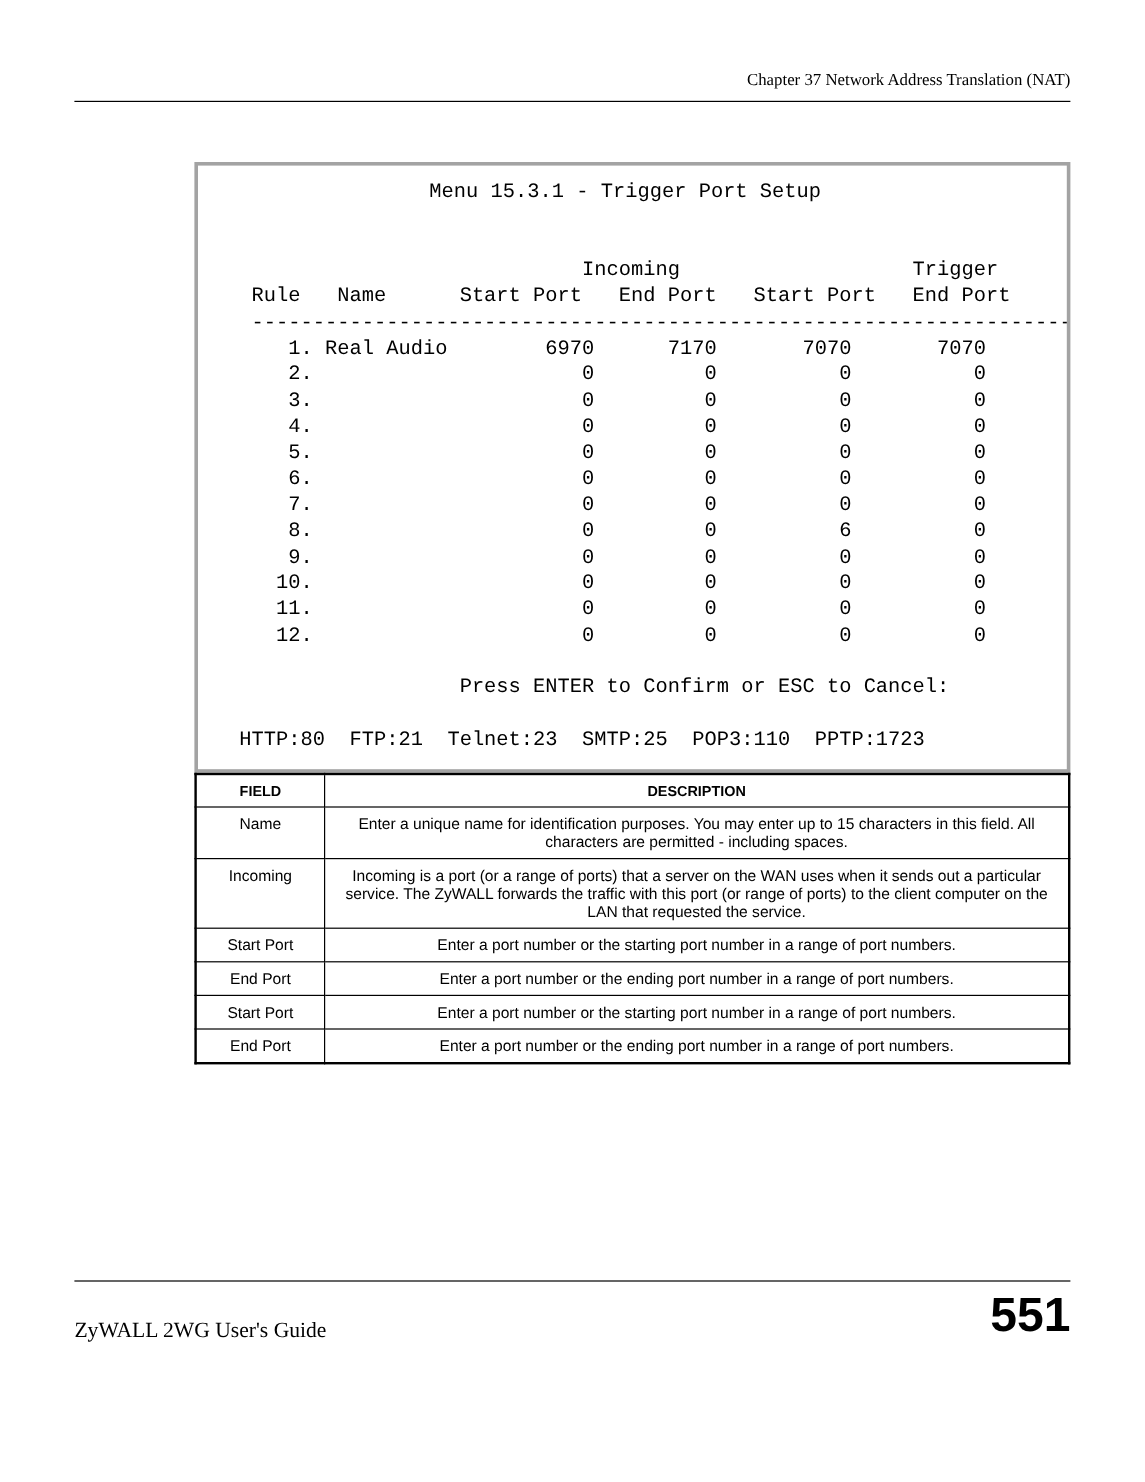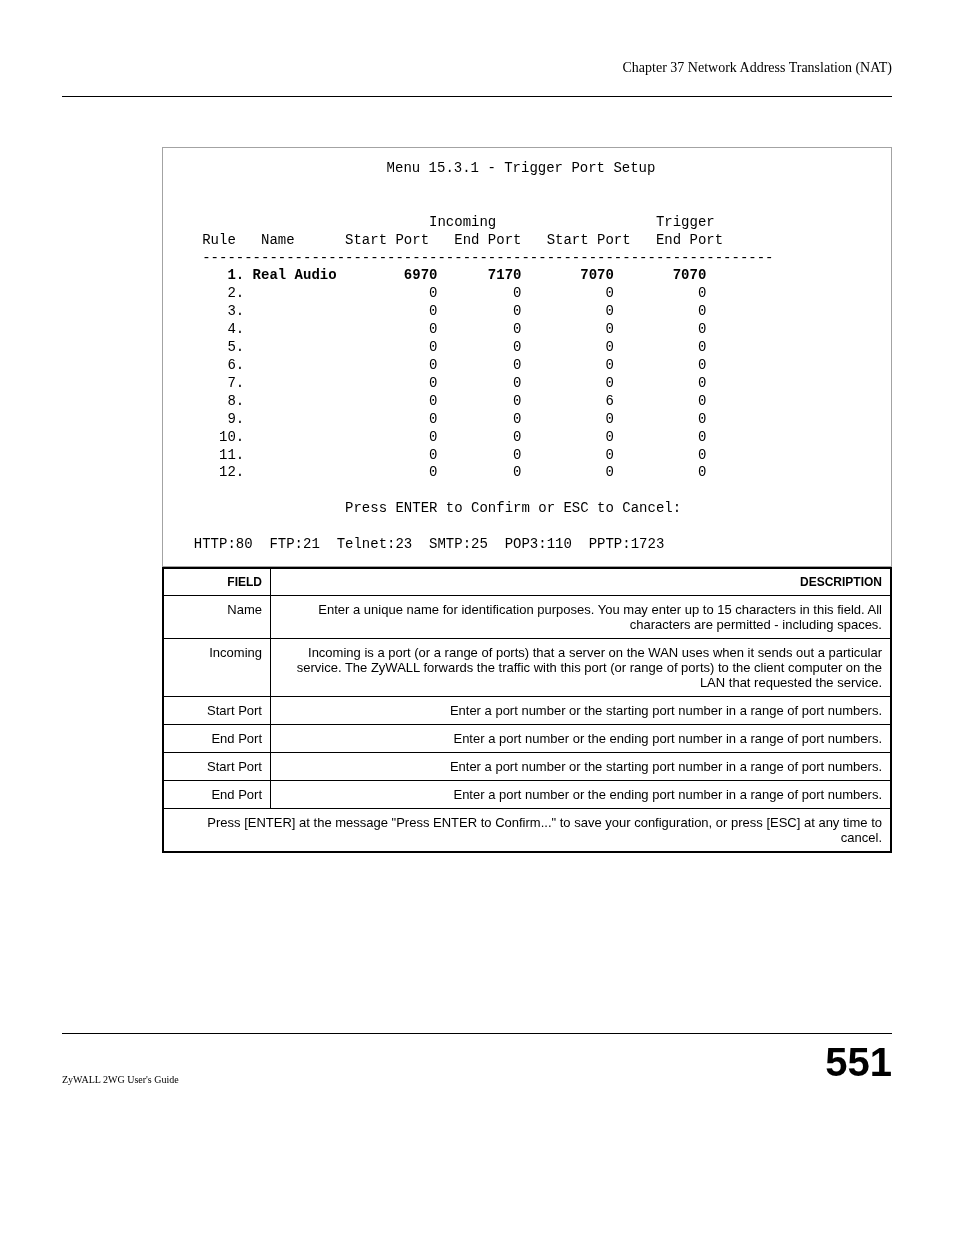--- a/index.html
+++ b/index.html
@@ -8,48 +8,48 @@
       margin: 0;
       padding: 60px 62px 40px 62px;
       width: 954px;
       box-sizing: border-box;
       color: #000;
       background: #fff;
     }
     .chapter-head {
       text-align: right;
       font-size: 14px;
-      padding-bottom: 20px;
+      padding-bottom: 8px;
       margin-bottom: 50px;
       border-bottom: 1.5px solid #000;
     }
     .content {
       margin-left: 100px;
     }
     .fig-caption {
       font-family: Arial, Helvetica, sans-serif;
       font-size: 13px;
       margin-bottom: 10px;
     }
     .fig-caption .bold { font-weight: bold; }
     .menu-box {
-      border: 1px solid #a3a3a3;
+      border: 3px solid #a3a3a3;
       font-family: "Courier New", Courier, monospace;
-      font-size: 14px;
+      font-size: 17px;
       line-height: 1.28;
       padding: 12px 26px 12px 14px;
       white-space: pre;
       overflow: hidden;
     }
     .menu-title {
       text-align: center;
     }
     .menu-row {
     }
-    .menu-row.bold { font-weight: bold; }
+    .menu-row.bold { font-weight: normal; }
     .descr-text {
       font-size: 15px;
       margin-top: 26px;
       margin-bottom: 6px;
     }
     .table-caption {
       font-family: Arial, Helvetica, sans-serif;
       font-size: 13px;
       margin-bottom: 3px;
     }
@@ -57,41 +57,41 @@
     table.field-table {
       border-collapse: collapse;
       width: 100%;
       font-family: Arial, Helvetica, sans-serif;
       font-size: 13px;
       border: 2.5px solid #000;
     }
     table.field-table th, table.field-table td {
       border: 1px solid #000;
       padding: 6px 8px;
-      text-align: right;
+      text-align: center;
       vertical-align: top;
     }
     table.field-table th {
       font-weight: bold;
       font-variant: small-caps;
       font-size: 12px;
     }
     table.field-table th:first-child {
       width: 90px;
     }
     .footer {
       display: flex;
       justify-content: space-between;
       align-items: flex-end;
       margin-top: 180px;
       border-top: 1.5px solid #000;
       padding-top: 6px;
     }
     .footer-left {
-      font-size: 10px;
+      font-size: 18px;
     }
     .footer-right {
       font-family: Arial, Helvetica, sans-serif;
       font-size: 40px;
       font-weight: bold;
     }
   </style>
 </head>
 <body>
 
@@ -149,23 +149,20 @@
           <td>Enter a port number or the ending port number in a range of port numbers.</td>
         </tr>
         <tr>
           <td>Start Port</td>
           <td>Enter a port number or the starting port number in a range of port numbers.</td>
         </tr>
         <tr>
           <td>End Port</td>
           <td>Enter a port number or the ending port number in a range of port numbers.</td>
         </tr>
-        <tr>
-          <td colspan="2">Press [ENTER] at the message "Press ENTER to Confirm..." to save your configuration, or press [ESC] at any time to cancel.</td>
-        </tr>
       </tbody>
   </table>
 
 </div>
 
 <div class="footer">
   <div class="footer-left">ZyWALL 2WG User's Guide</div>
   <div class="footer-right">551</div>
 </div>
 

